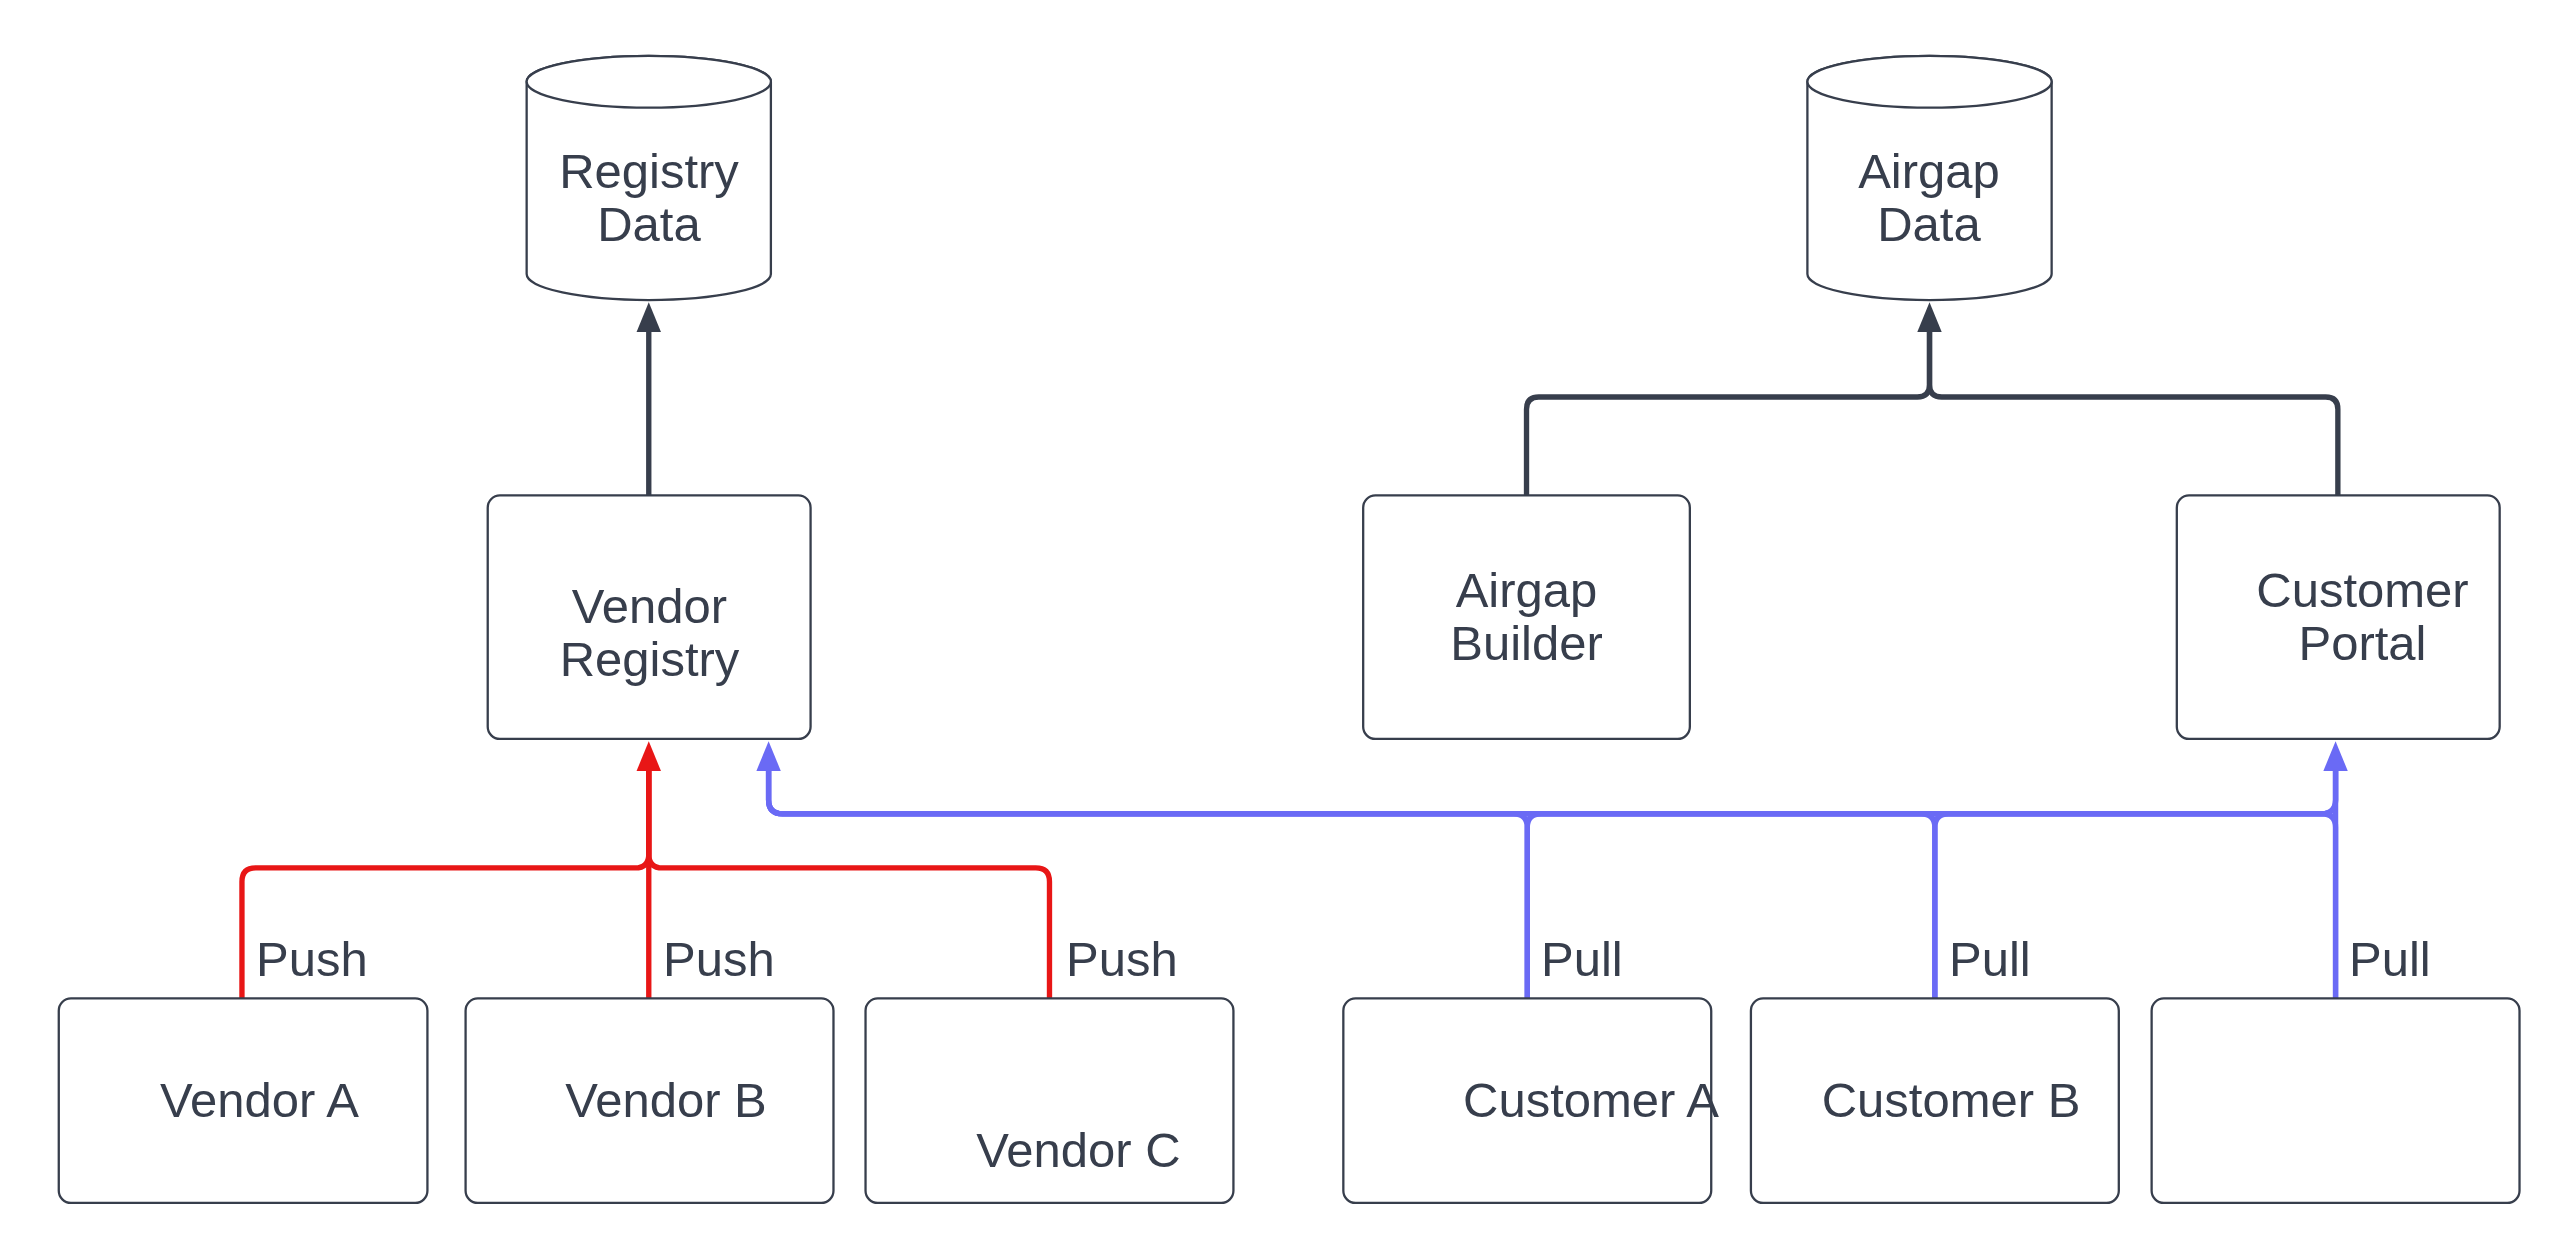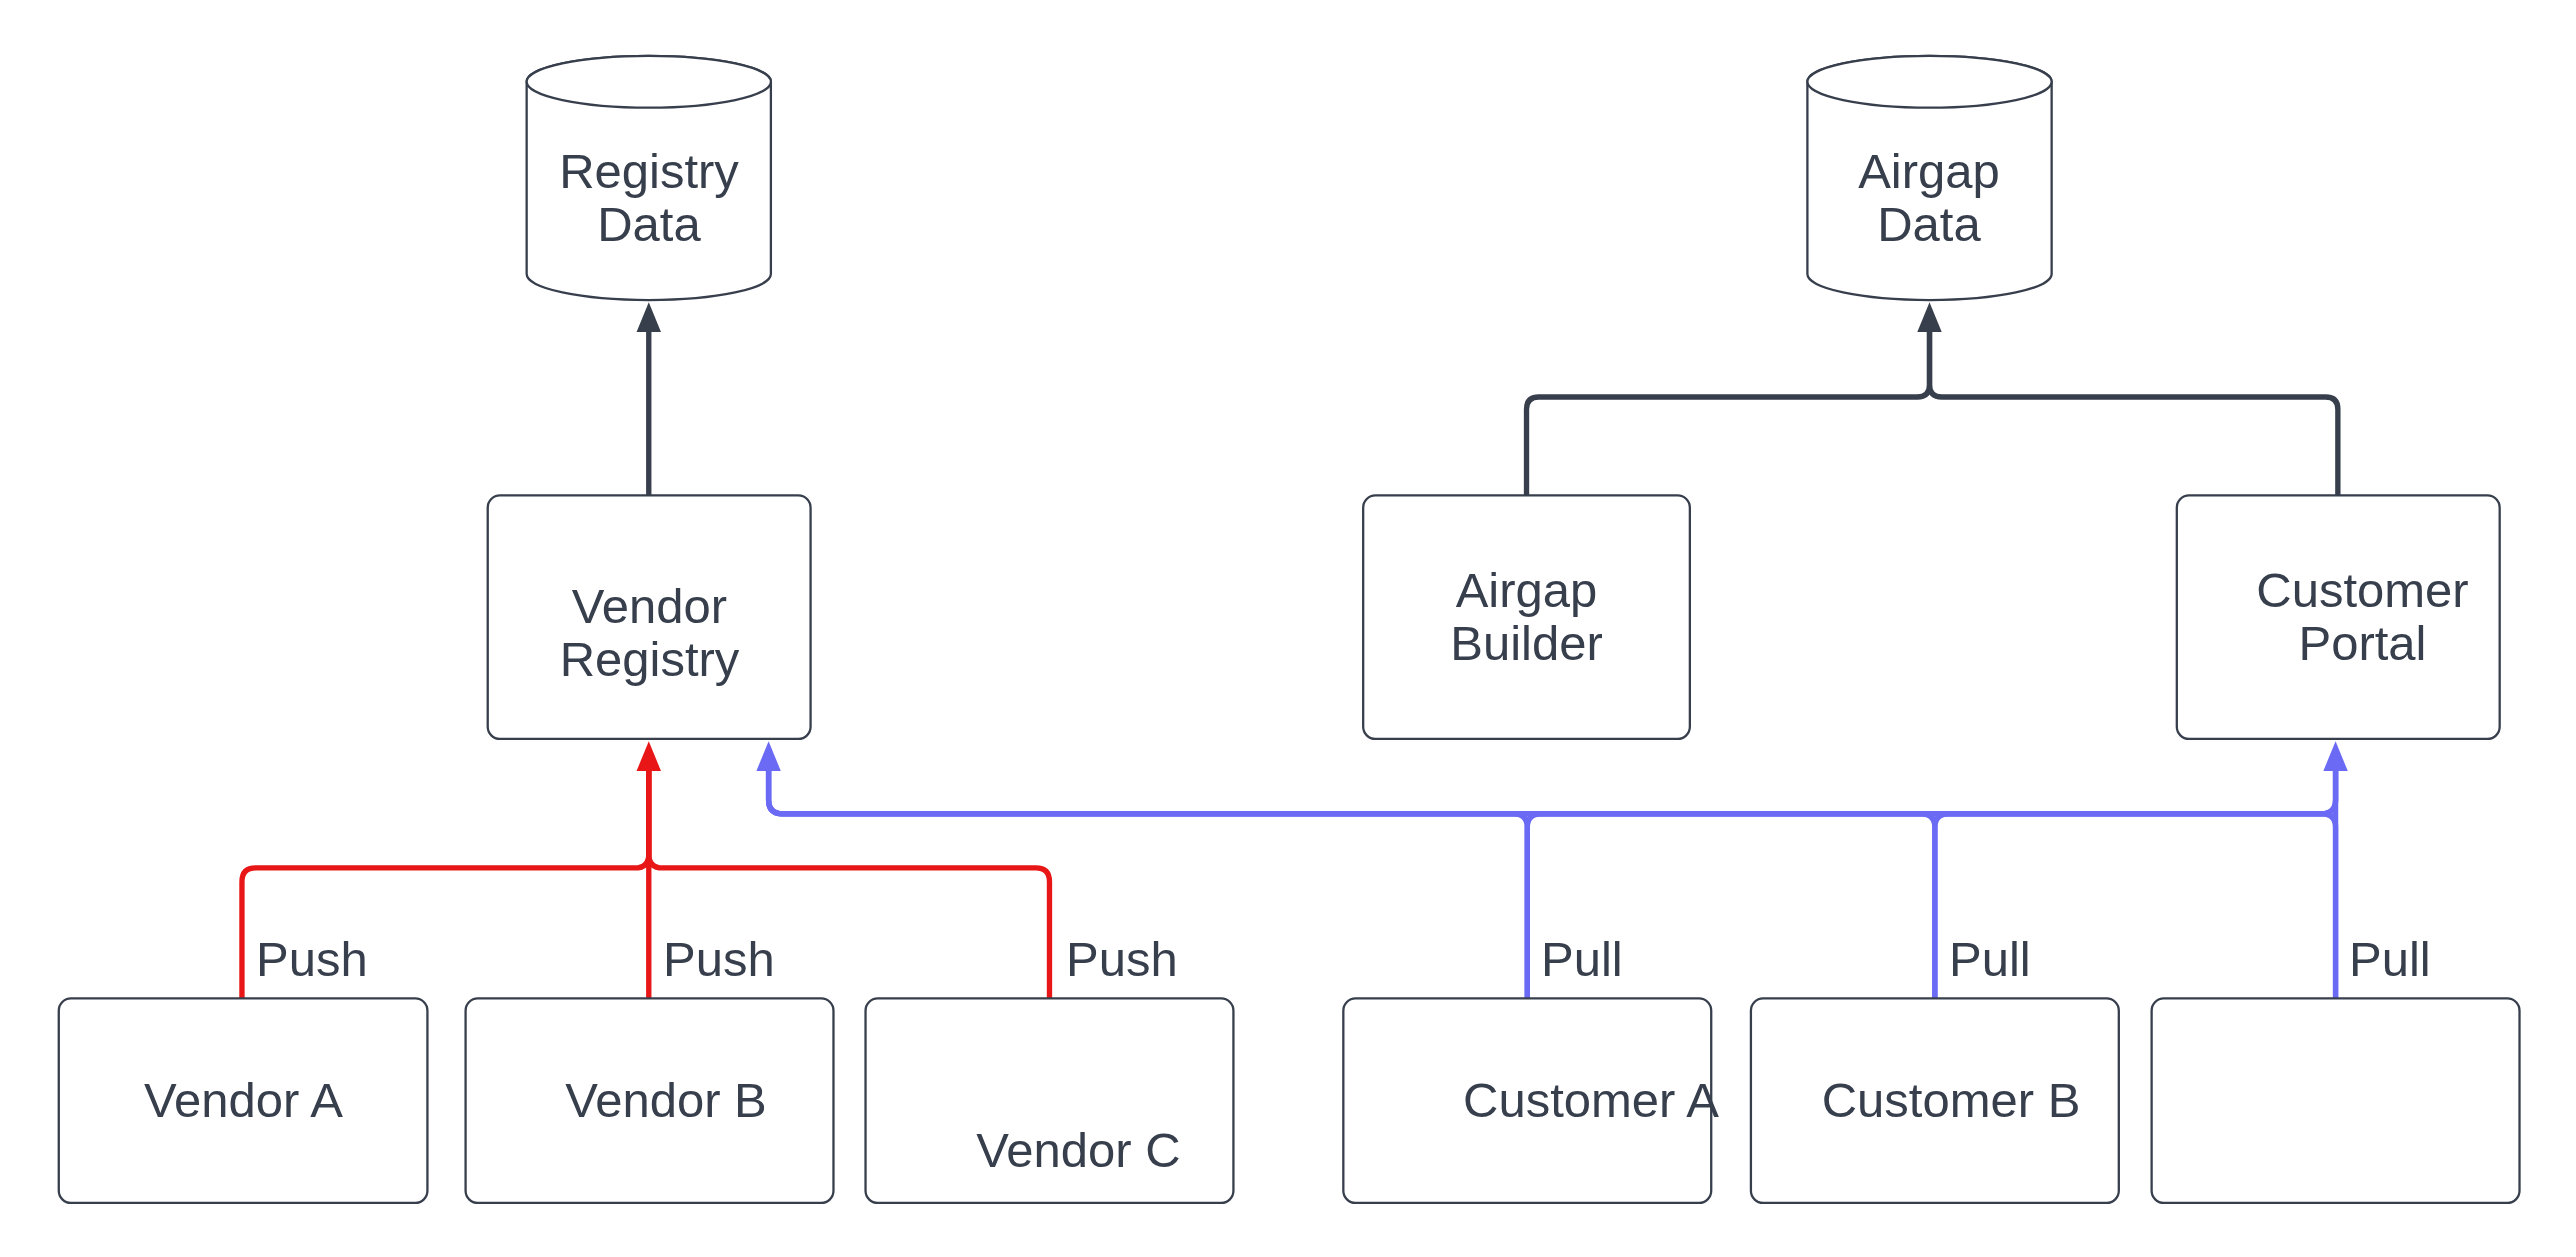--- a/index.html
+++ b/index.html
@@ -114,21 +114,21 @@
   <div class="nodelabel" style="left:1363px; top:495px; width:327px; height:243px;">
     <span>Airgap</span>
     <span>Builder</span>
   </div>
 
   <div class="nodelabel" style="left:2177px; top:495px; width:371px; height:243px;">
     <span>Customer</span>
     <span>Portal</span>
   </div>
 
-  <div class="nodelabel" style="left:59px; top:998px; width:369px; height:205px;">Vendor A</div>
+  <div class="nodelabel" style="left:59px; top:998px; width:369px; height:205px;padding-left:16px;">Vendor A</div>
   <div class="nodelabel" style="left:466px; top:998px; width:368px; height:205px;padding-left:16px;">Vendor B</div>
   <div class="nodelabel" style="left:866px; top:1048px; width:425px; height:205px;">Vendor C</div>
   <div class="nodelabel" style="left:1343px; top:998px; width:416px; height:205px;margin-left:40px;">Customer A</div>
   <div class="nodelabel" style="left:1751px; top:998px; width:400px; height:205px;">Customer B</div>
 
   <div class="edgelabel" style="left:256px;  top:933px;">Push</div>
   <div class="edgelabel" style="left:663px;  top:933px;">Push</div>
   <div class="edgelabel" style="left:1066px; top:933px;">Push</div>
   <div class="edgelabel" style="left:1541px; top:933px;">Pull</div>
   <div class="edgelabel" style="left:1949px; top:933px;">Pull</div>

